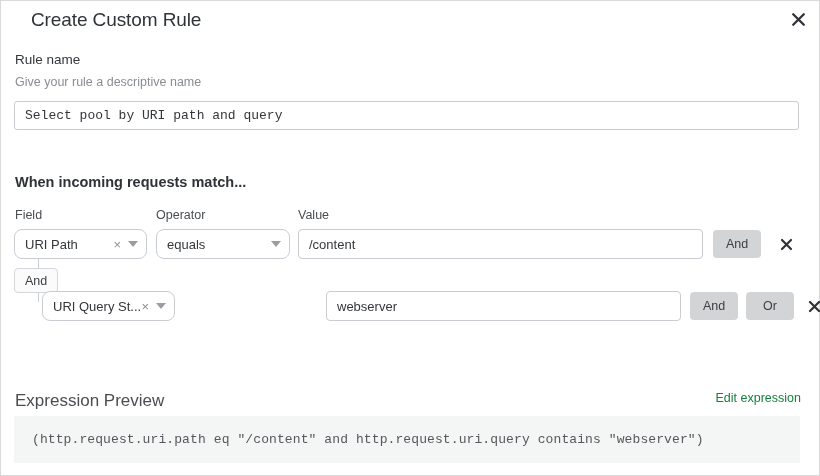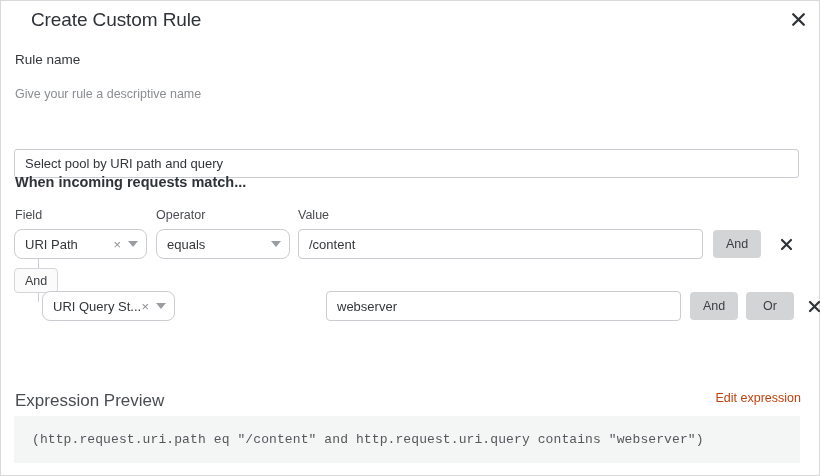--- a/index.html
+++ b/index.html
@@ -54,39 +54,38 @@
   .rule-name-label {
     position: absolute;
     left: 14px;
     top: 51px;
     font-size: 13.5px;
     color: #33363a;
   }
   .rule-name-help {
     position: absolute;
     left: 14px;
-    top: 86px;
+    top: 74px;
     font-size: 12.5px;
     color: #8a8d91;
   }
   .rule-name-input {
     position: absolute;
     left: 13px;
     top: 100px;
     width: 785px;
     height: 29px;
     border: 1px solid #c9ccd0;
     border-radius: 3px;
     background: #fff;
-    font-family: Liberation Sans, sans-serif;
+    font-family: Liberation Mono, monospace;
     font-size: 13px;
     color: #33363a;
     padding: 0 10px;
     outline: none;
-    margin-top: 48px;
   }
 
   
   .match-heading {
     position: absolute;
     left: 14px;
     top: 173px;
     font-size: 14.5px;
     font-weight: bold;
     color: #2f3337;
@@ -230,21 +229,21 @@
     left: 14px;
     top: 390px;
     font-size: 17px;
     color: #4a4d51;
   }
   .edit-expr-link {
     position: absolute;
     right: 18px;
     top: 390px;
     font-size: 12.5px;
-    color: #c2410c;
+    color: #15803d;
     text-decoration: none;
     cursor: pointer;
   }
   .expr-box {
     position: absolute;
     left: 13px;
     top: 415px;
     width: 786px;
     height: 47px;
     background: #f4f5f5;

